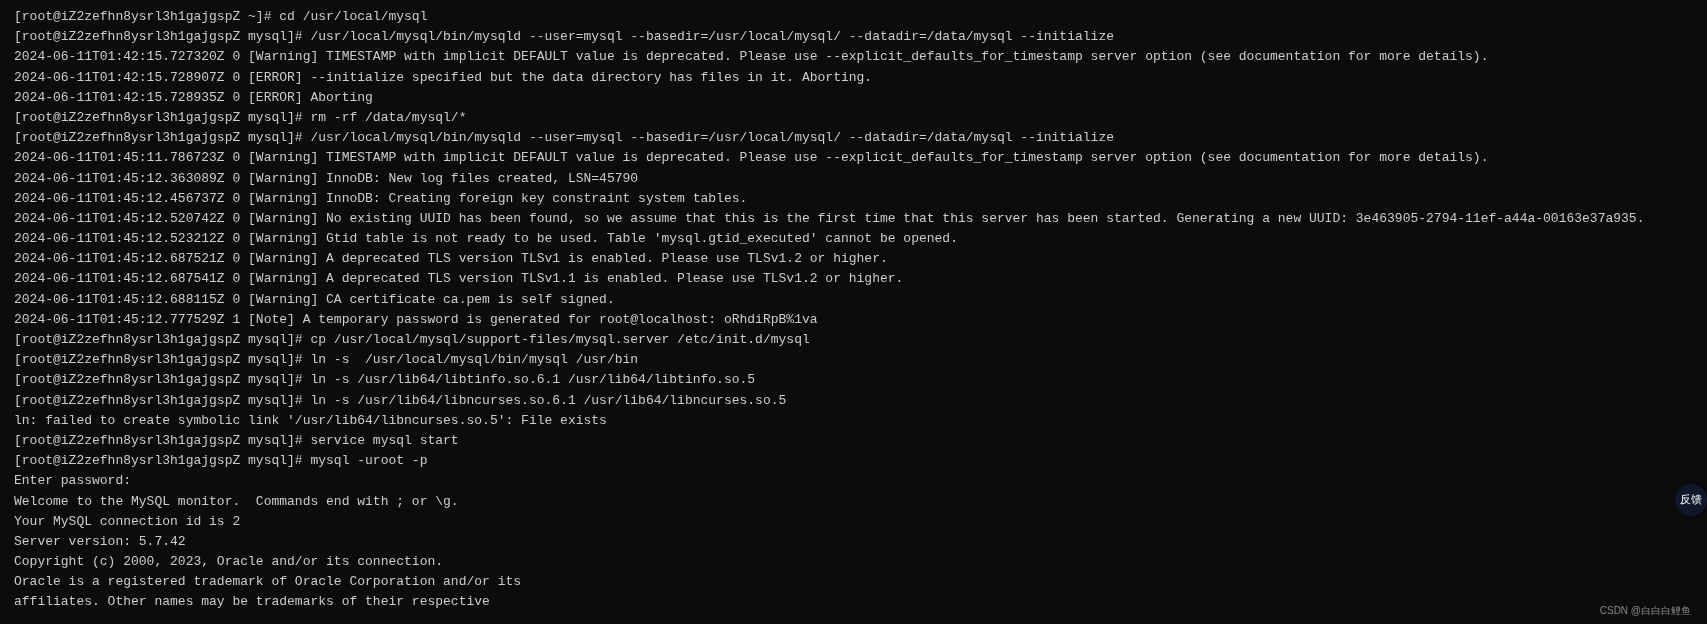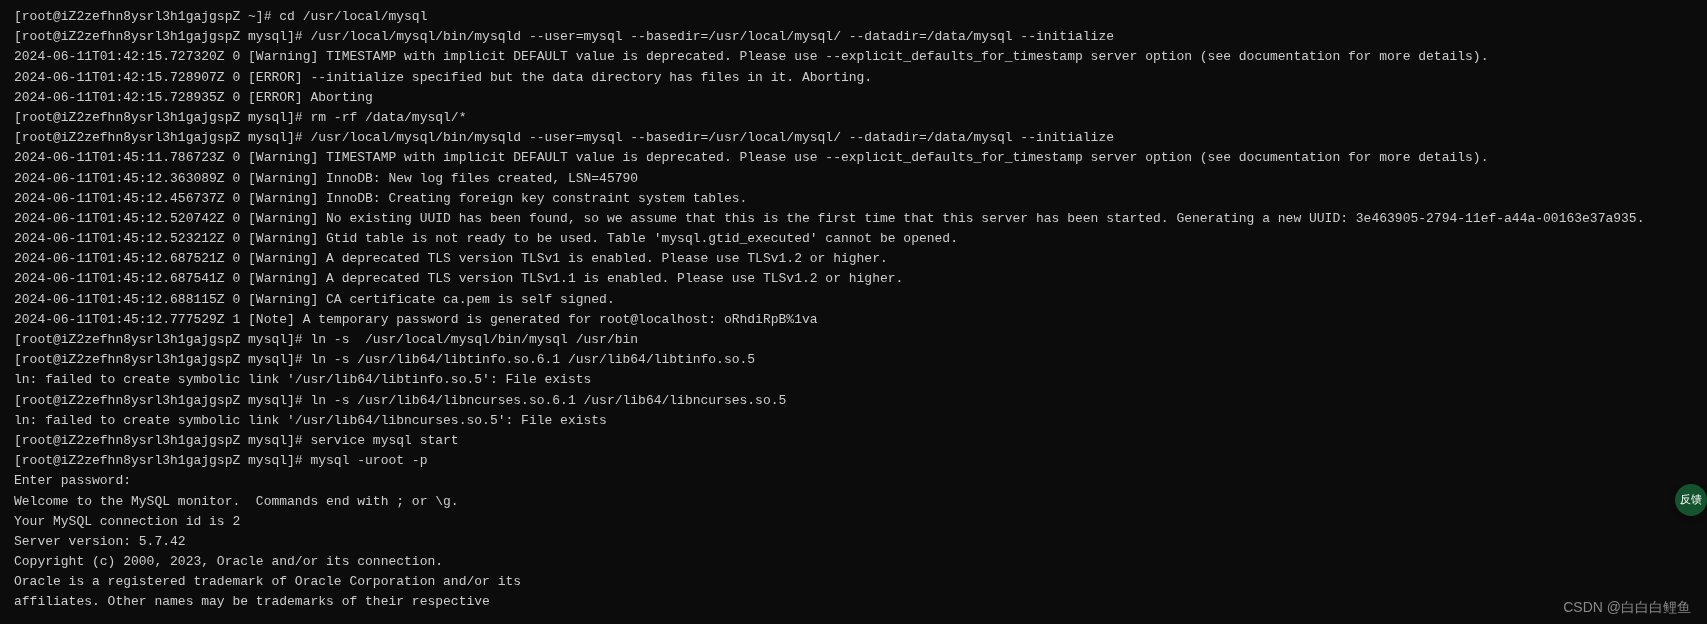--- a/index.html
+++ b/index.html
@@ -25,29 +25,29 @@
     }
     .ok {
       color: #4ec94e;
     }
     .watermark {
       position: absolute;
       bottom: 8px;
       right: 18px;
       color: #888888;
       font-family: sans-serif;
-      font-size: 14px;
+      font-size: 10px;
     }
     .badge {
       position: absolute;
       right: 2px;
       top: 478px;
       width: 32px;
       height: 32px;
-      background: #14532d;
+      background: #0f172a;
       border-radius: 50%;
       color: #fff;
       font-family: sans-serif;
       font-size: 11px;
       display: flex;
       align-items: center;
       justify-content: center;
       box-shadow: 0 2px 6px rgba(0,0,0,0.3);
     }
   </style>
@@ -65,23 +65,23 @@
     <div class="line">[root@iZ2zefhn8ysrl3h1gajgspZ mysql]# /usr/local/mysql/bin/mysqld --user=mysql --basedir=/usr/local/mysql/ --datadir=/data/mysql --initialize</div>
     <div class="line">2024-06-11T01:45:11.786723Z 0 [Warning] TIMESTAMP with implicit DEFAULT value is deprecated. Please use --explicit_defaults_for_timestamp server option (see documentation for more details).</div>
     <div class="line">2024-06-11T01:45:12.363089Z 0 [Warning] InnoDB: New log files created, LSN=45790</div>
     <div class="line">2024-06-11T01:45:12.456737Z 0 [Warning] InnoDB: Creating foreign key constraint system tables.</div>
     <div class="line">2024-06-11T01:45:12.520742Z 0 [Warning] No existing UUID has been found, so we assume that this is the first time that this server has been started. Generating a new UUID: 3e463905-2794-11ef-a44a-00163e37a935.</div>
     <div class="line">2024-06-11T01:45:12.523212Z 0 [Warning] Gtid table is not ready to be used. Table 'mysql.gtid_executed' cannot be opened.</div>
     <div class="line">2024-06-11T01:45:12.687521Z 0 [Warning] A deprecated TLS version TLSv1 is enabled. Please use TLSv1.2 or higher.</div>
     <div class="line">2024-06-11T01:45:12.687541Z 0 [Warning] A deprecated TLS version TLSv1.1 is enabled. Please use TLSv1.2 or higher.</div>
     <div class="line">2024-06-11T01:45:12.688115Z 0 [Warning] CA certificate ca.pem is self signed.</div>
     <div class="line">2024-06-11T01:45:12.777529Z 1 [Note] A temporary password is generated for root@localhost: oRhdiRpB%1va</div>
+    <div class="line">[root@iZ2zefhn8ysrl3h1gajgspZ mysql]# cp /usr/local/mysql/support-files/mysql.server /etc/init.d/mysql</div>
     <div class="line">[root@iZ2zefhn8ysrl3h1gajgspZ mysql]# ln -s  /usr/local/mysql/bin/mysql /usr/bin</div>
     <div class="line">[root@iZ2zefhn8ysrl3h1gajgspZ mysql]# ln -s /usr/lib64/libtinfo.so.6.1 /usr/lib64/libtinfo.so.5</div>
-    <div class="line">ln: failed to create symbolic link '/usr/lib64/libtinfo.so.5': File exists</div>
     <div class="line">[root@iZ2zefhn8ysrl3h1gajgspZ mysql]# ln -s /usr/lib64/libncurses.so.6.1 /usr/lib64/libncurses.so.5</div>
     <div class="line">ln: failed to create symbolic link '/usr/lib64/libncurses.so.5': File exists</div>
     <div class="line">[root@iZ2zefhn8ysrl3h1gajgspZ mysql]# service mysql start</div>
     <div class="line">[root@iZ2zefhn8ysrl3h1gajgspZ mysql]# mysql -uroot -p</div>
     <div class="line">Enter password:</div>
     <div class="line">Welcome to the MySQL monitor.  Commands end with ; or \g.</div>
     <div class="line">Your MySQL connection id is 2</div>
     <div class="line">Server version: 5.7.42</div>
     <div class="line"></div>
     <div class="line">Copyright (c) 2000, 2023, Oracle and/or its connection.</div>

